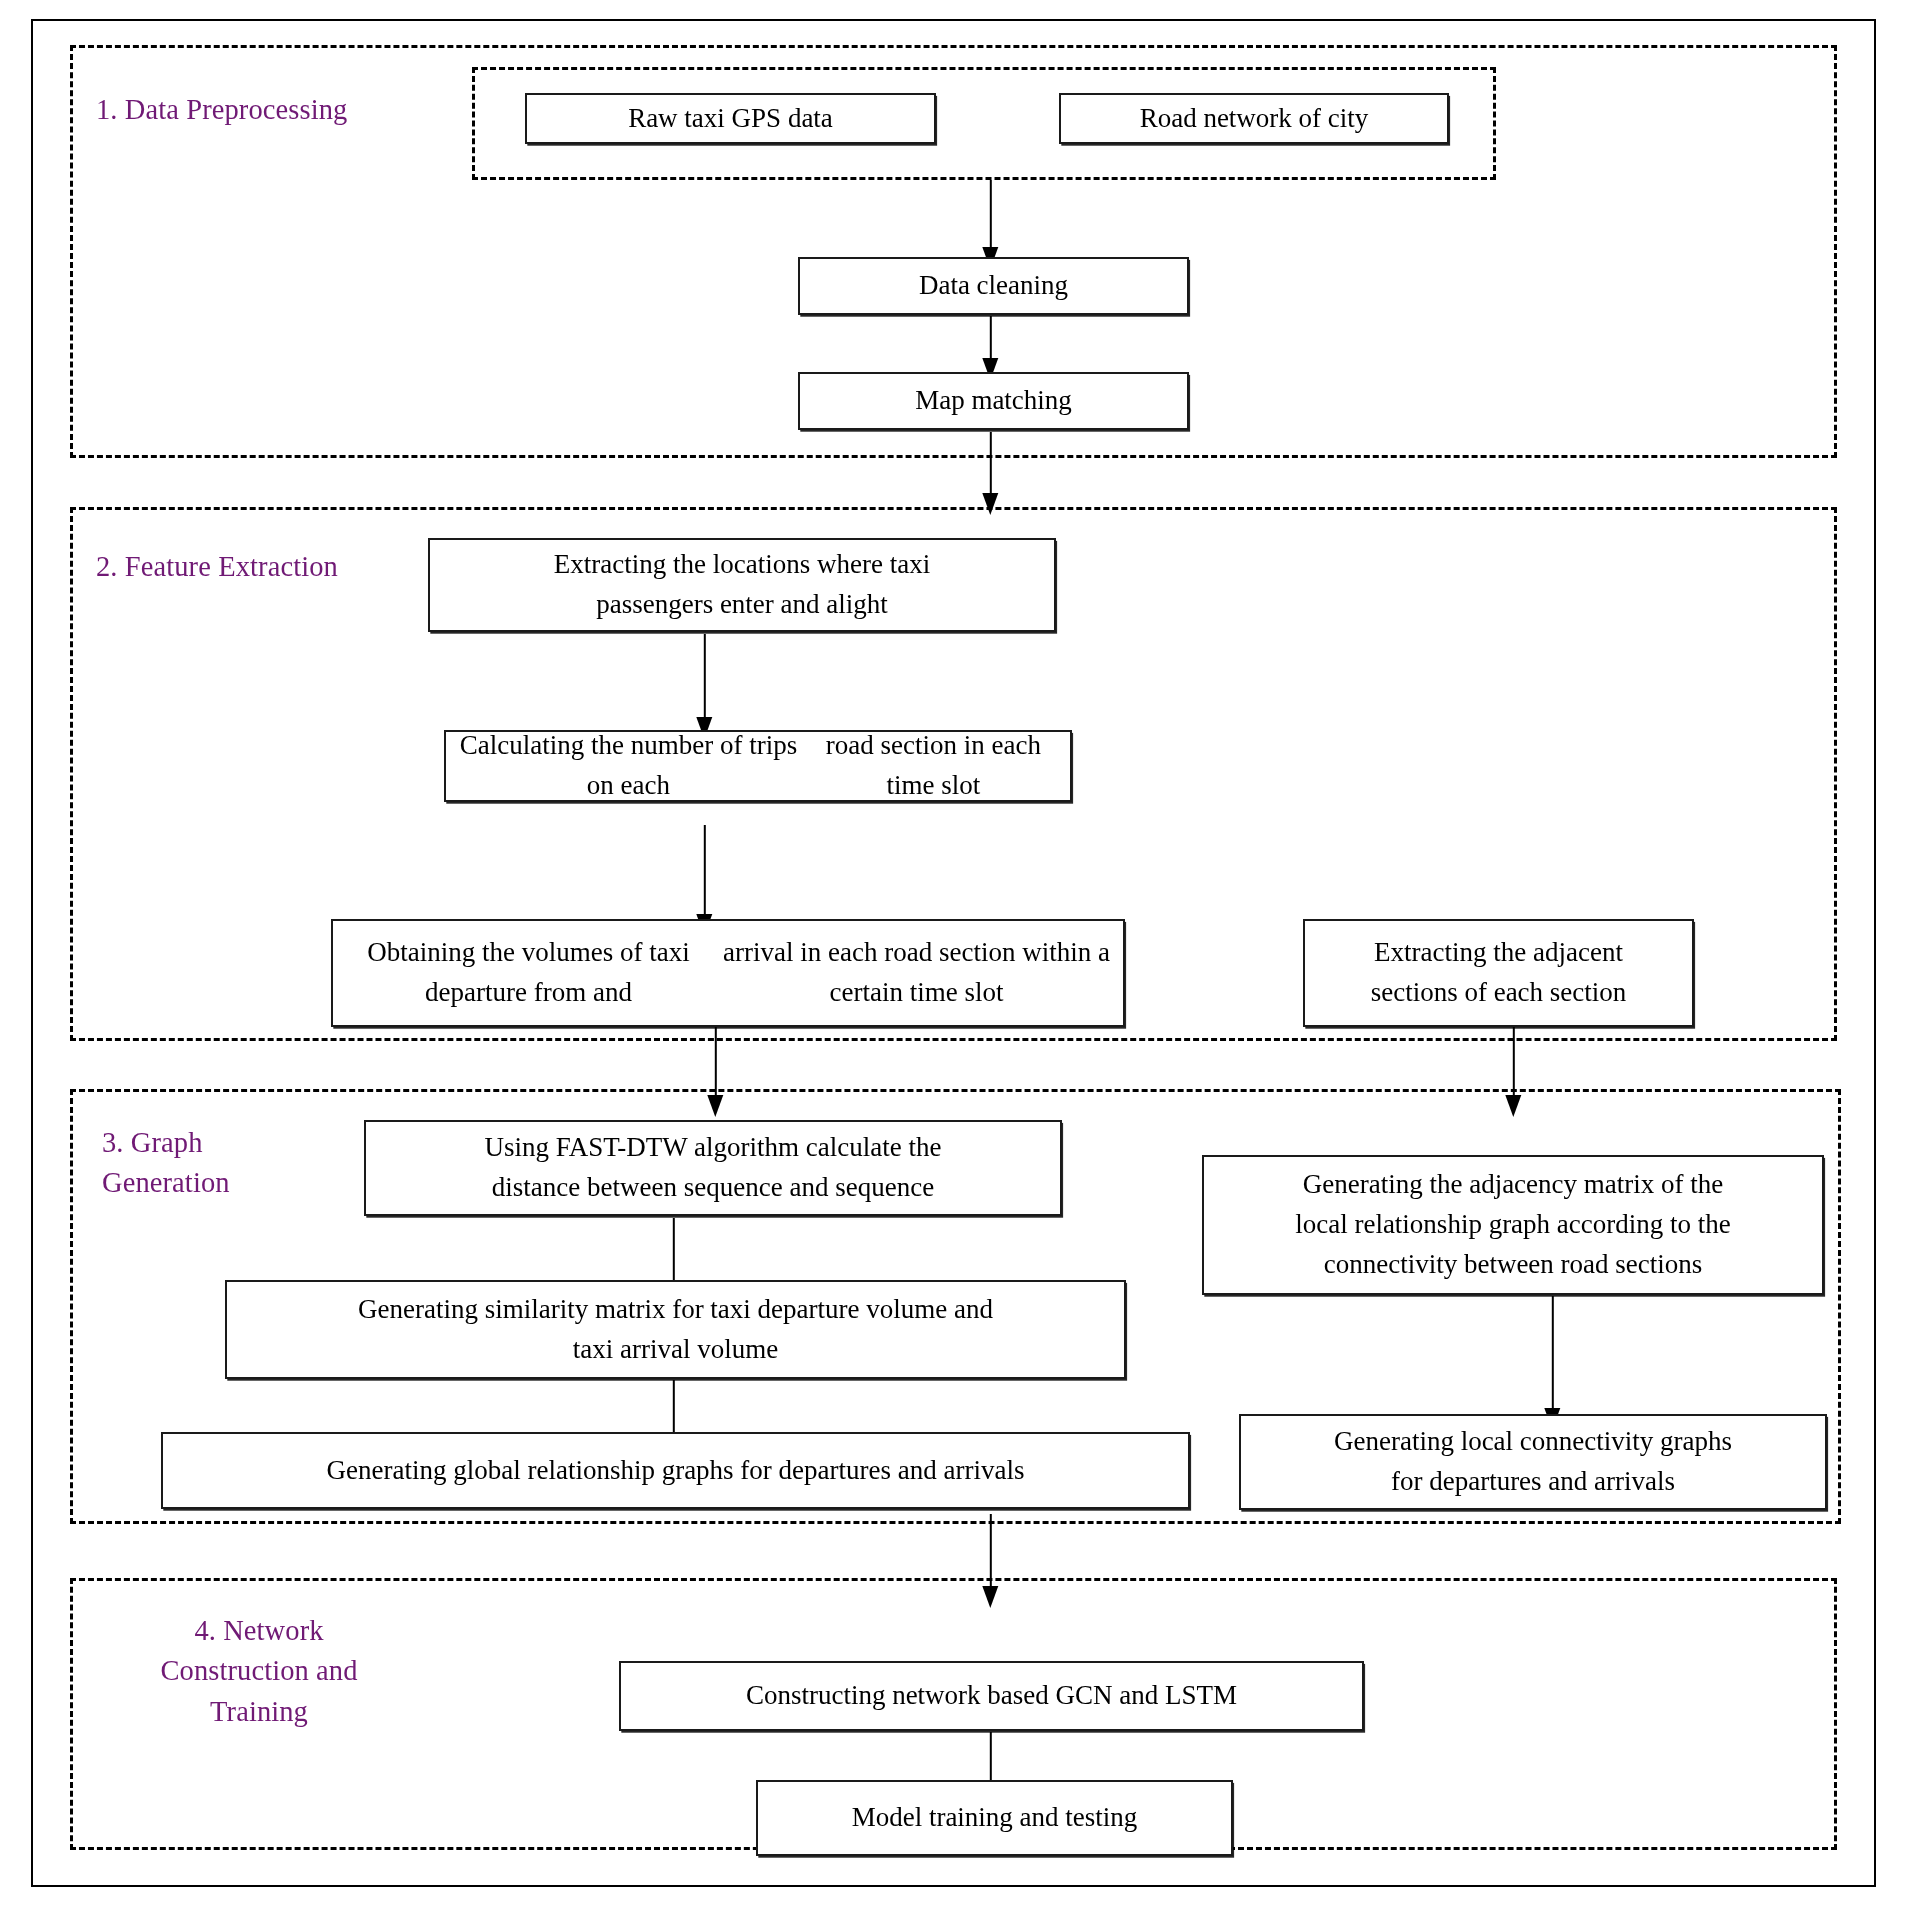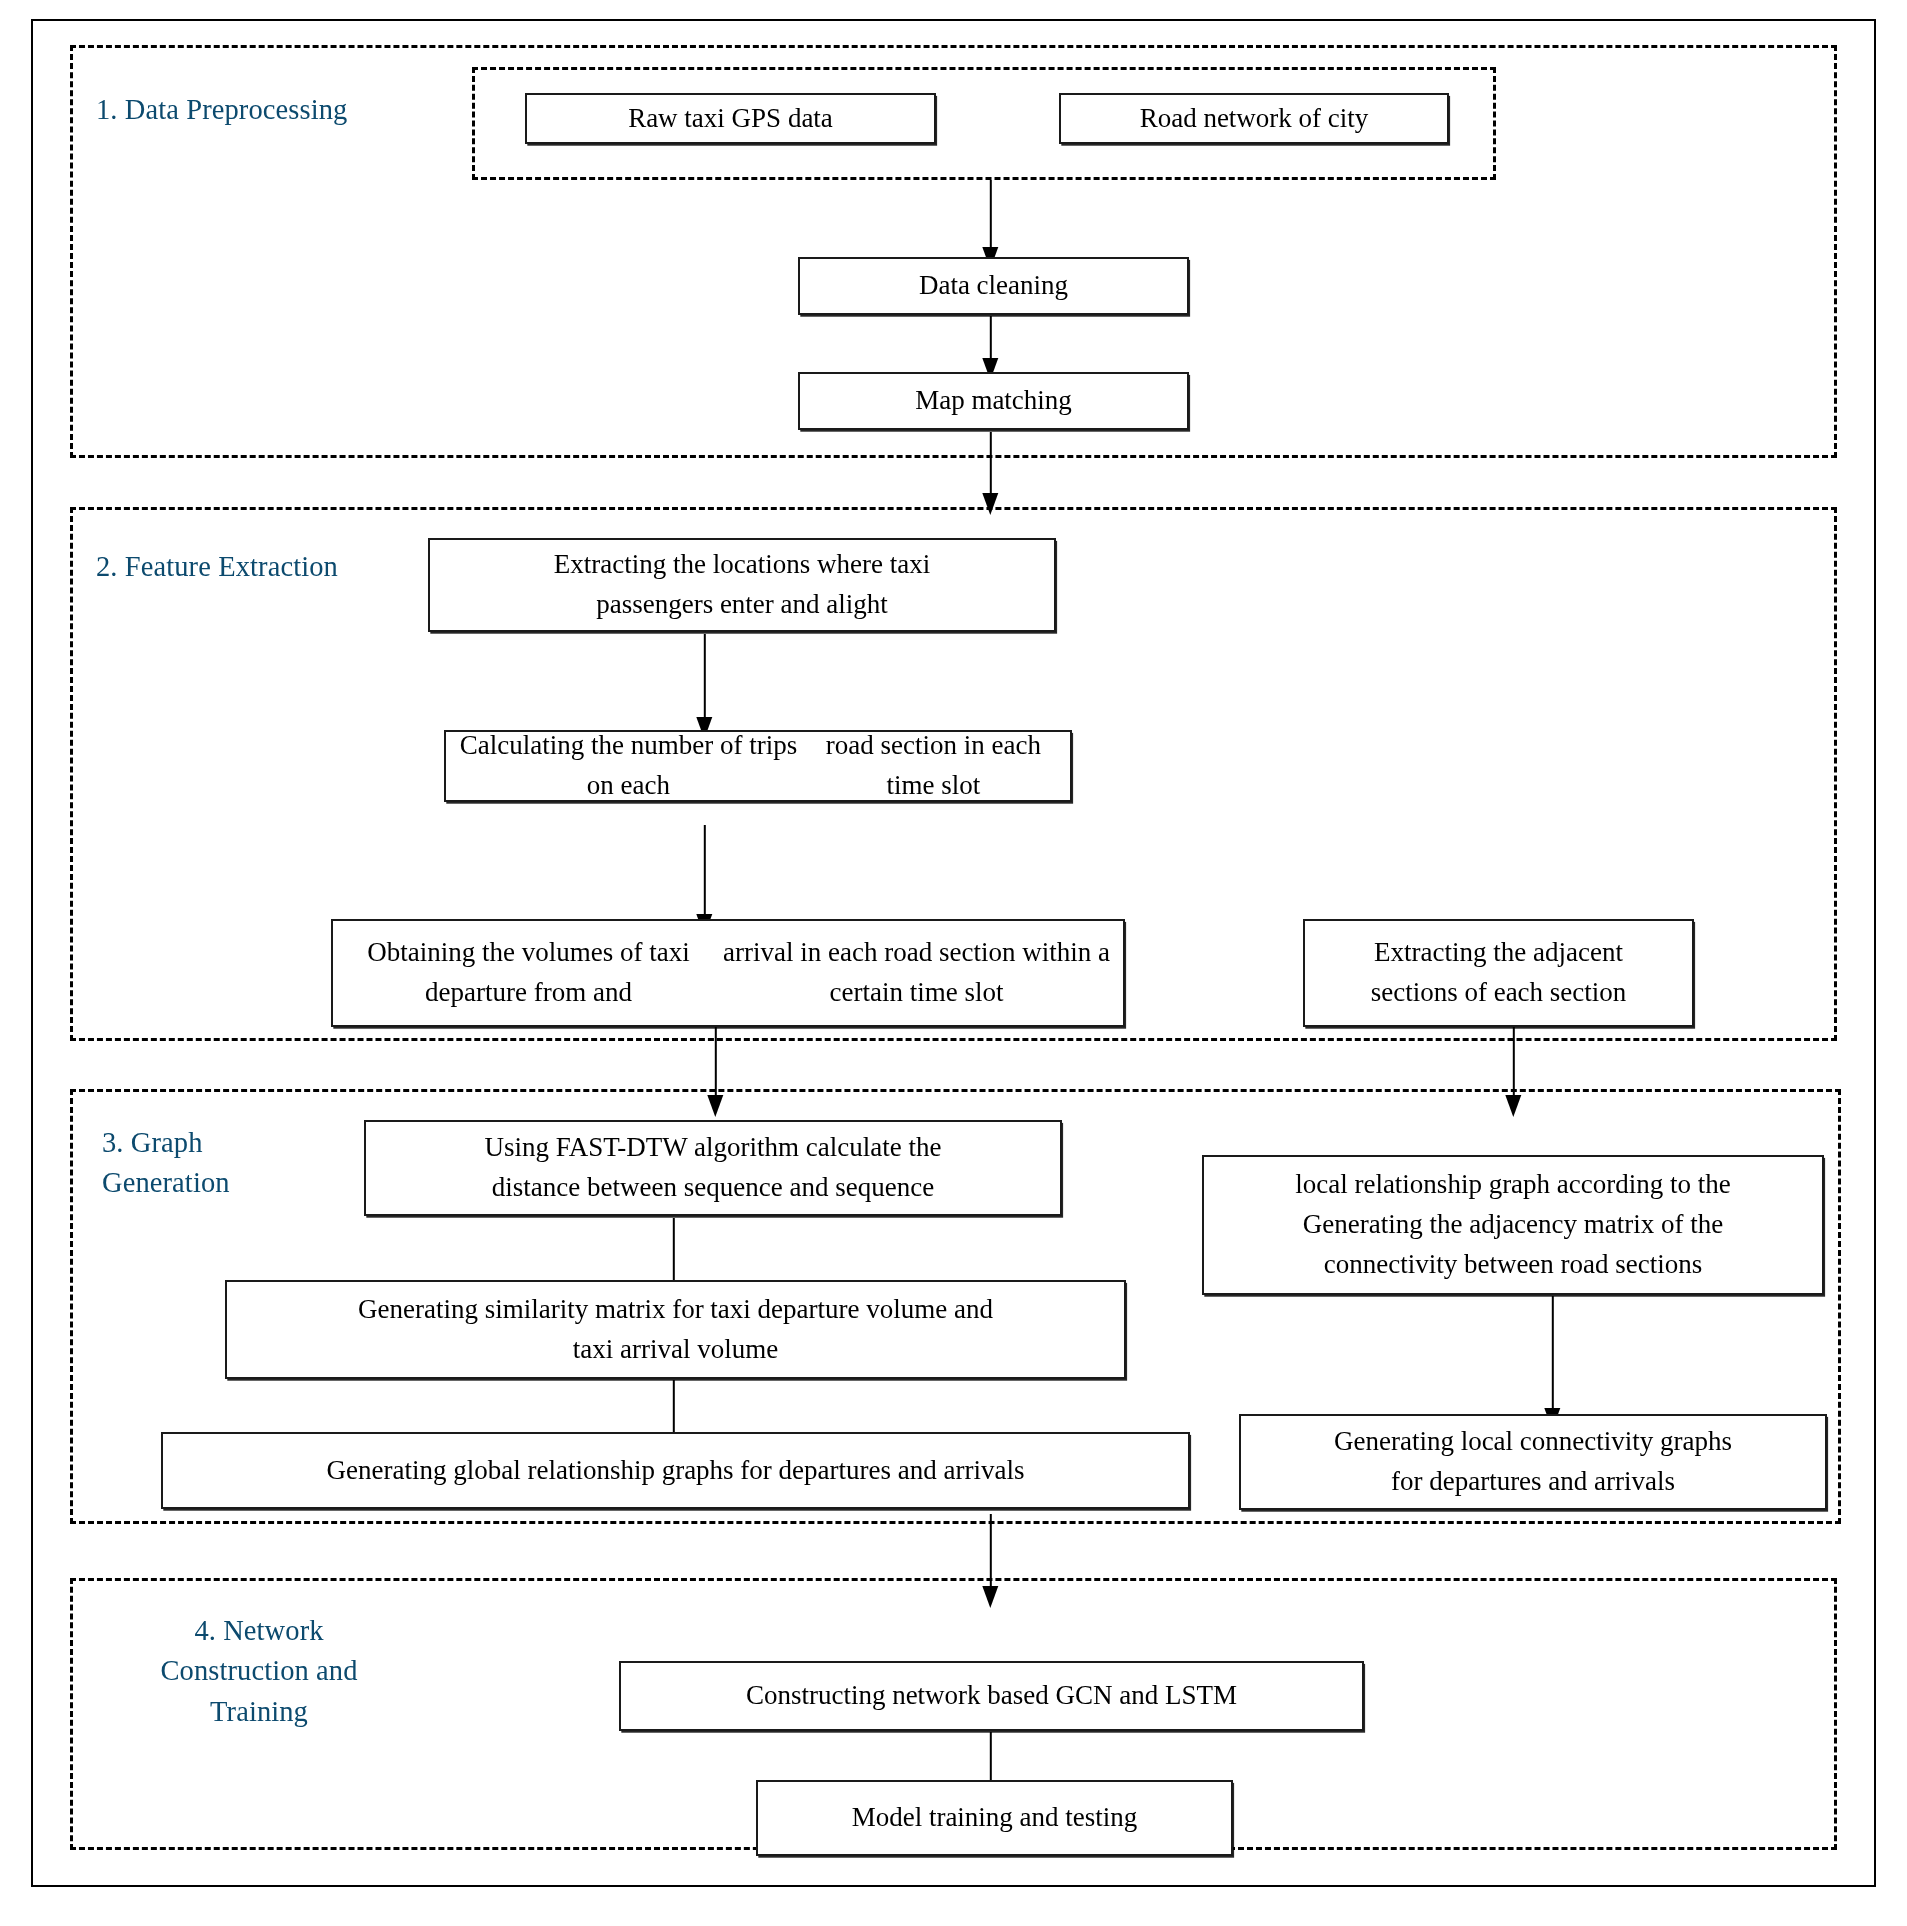--- a/index.html
+++ b/index.html
@@ -41,21 +41,21 @@
     position: absolute;
     border: 3.5px dashed #000000;
     box-sizing: border-box;
     background: transparent;
   }
   
   .stage-label {
     position: absolute;
     font-size: 28.5px;
     line-height: 1.42;
-    color: #0c4a6e;
+    color: #701a75;
     text-align: center;
     white-space: pre-line;
     letter-spacing: 0.1px;
   }
   
   .pbox {
     position: absolute;
     box-sizing: border-box;
     border: 2.3px solid #1a1a1a;
     background: #ffffff;
@@ -204,22 +204,22 @@
   <div class="arrow" style="left:674px; top:1380px;">
     <div class="shaft" style="height:76px;"></div>
     <div class="head" style="top:73px;"></div>
   </div>
 
   <div class="pbox" style="left:161px; top:1432px; width:1029px; height:77px;">
     <span>Generating global relationship graphs for departures and arrivals</span>
   </div>
 
   <div class="pbox" style="left:1202px; top:1155px; width:622px; height:140px; flex-direction:column;">
+    <span>Generating the adjacency matrix of the</span>
     <span>local relationship graph according to the</span>
-    <span>Generating the adjacency matrix of the</span>
     <span>connectivity between road sections</span>
   </div>
 
   <div class="arrow" style="left:1553px; top:1296px;">
     <div class="shaft" style="height:115px;"></div>
     <div class="head" style="top:112px;"></div>
   </div>
 
   <div class="pbox" style="left:1239px; top:1414px; width:588px; height:96px; flex-direction:column;">
     <span>Generating local connectivity graphs</span>

